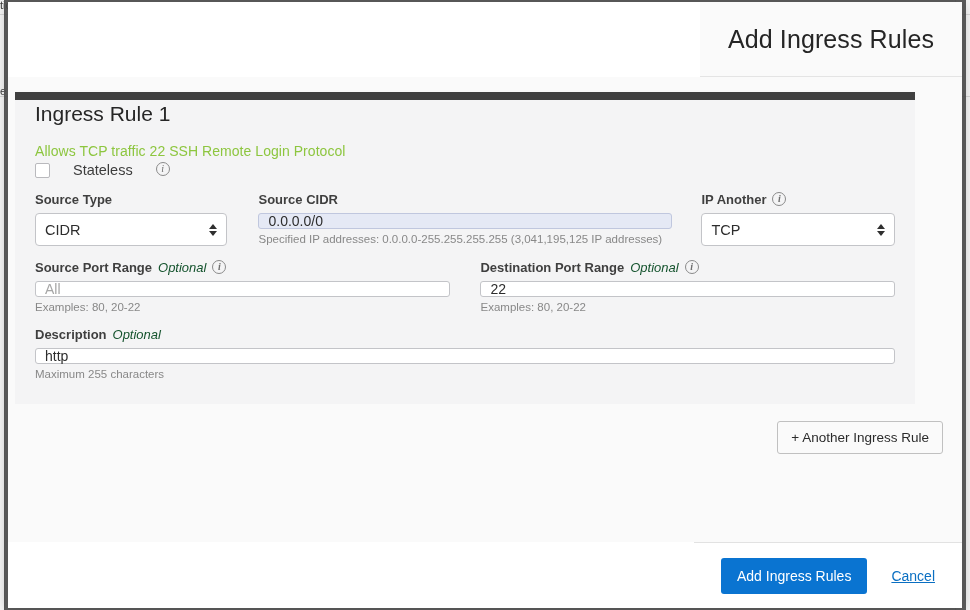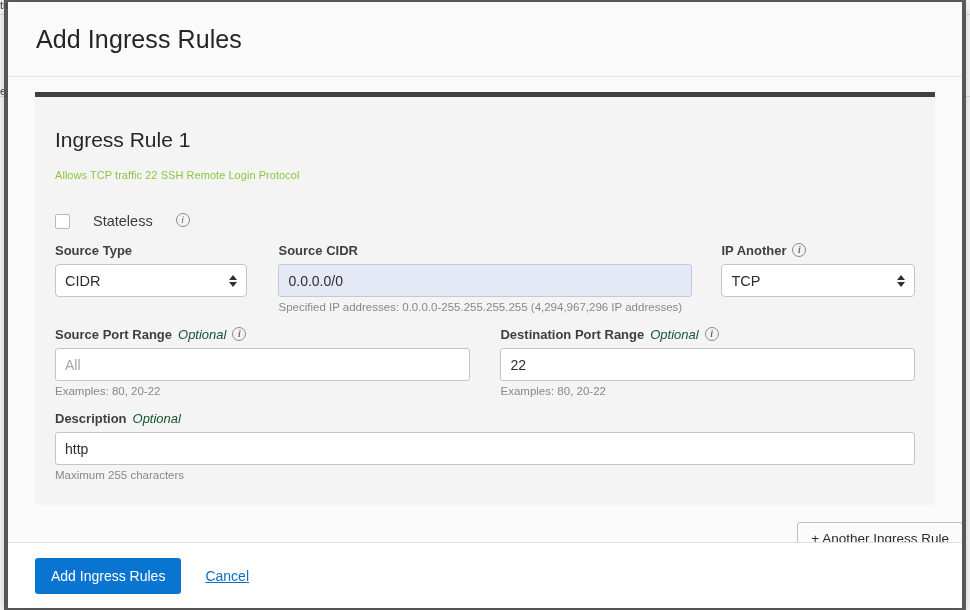--- a/index.html
+++ b/index.html
@@ -79,20 +79,21 @@
     position: absolute;
     left: 8px;
     top: 2px;
     width: 954px;
     height: 606px;
     background: #ffffff;
     box-shadow: 0 0 0 4px rgba(68,68,68,0.88), 0 2px 14px rgba(0,0,0,0.32);
     display: flex;
     flex-direction: column;
     overflow: hidden;
+    align-items: flex-end;
   }
 
   
   #modal-header {
     height: 75px;
     flex: 0 0 75px;
     background: #fafafa;
     border-bottom: 1px solid #e4e4e4;
     display: flex;
     align-items: center;
@@ -110,38 +111,38 @@
   #modal-body {
     flex: 1 1 auto;
     background: #fafafa;
     padding: 15px 19px 0 27px;
     box-sizing: border-box;
     overflow: hidden;
   }
 
   .rule-panel {
     background: #f4f4f5;
-    border-top: 5px solid #404040;
-    padding: 31px 20px 24px 20px;
+    border-top: 8px solid #404040;
+    padding: 2px 20px 24px 20px;
     box-sizing: border-box;
     width: 900px;
   }
 
   .rule-heading {
     font-size: 21px;
     color: #262626;
     font-weight: 400;
     margin: 0 0 17px 0;
     padding: 0;
   }
 
   .rule-note {
-    font-size: 11px;
+    font-size: 14px;
     color: #8dc63f;
-    margin-bottom: 32px;
+    margin-bottom: 3px;
     letter-spacing: 0.05px;
   }
 
   
   .checkbox-row {
     display: flex;
     align-items: center;
     gap: 23px;
     margin-bottom: 14px;
   }
@@ -210,21 +211,21 @@
     white-space: nowrap;
   }
   .field-label .optional {
     font-weight: normal;
     font-style: italic;
     color: #14532d;
     font-size: 13px;
   }
 
   .text-input {
-    height: 33px;
+    height: 16px;
     border: 1px solid #c3c4c8;
     border-radius: 3px;
     background: #ffffff;
     font-size: 14px;
     color: #2d2d2d;
     padding: 0 9px;
     box-sizing: border-box;
     display: flex;
     align-items: center;
     font-family: "Liberation Sans", sans-serif;
@@ -383,21 +384,21 @@
 
           <div class="fl-gap1"></div>
 
           <div class="field fl-w2">
             <div class="field-label">
               <span>Source CIDR</span>
             </div>
             <div class="text-input autofill">
               <span>0.0.0.0/0</span>
             </div>
-            <div class="hint">Specified IP addresses: 0.0.0.0-255.255.255.255 (4,294,967,296 IP addresses)</div>
+            <div class="hint">Specified IP addresses: 0.0.0.0-255.255.255.255 (3,041,195,125 IP addresses)</div>
           </div>
 
           <div class="fl-gap2"></div>
 
           <div class="field fl-w3">
             <div class="field-label">
               <span>IP Another</span>
               <span class="info-icon">i</span>
             </div>
             <div class="select-input">

